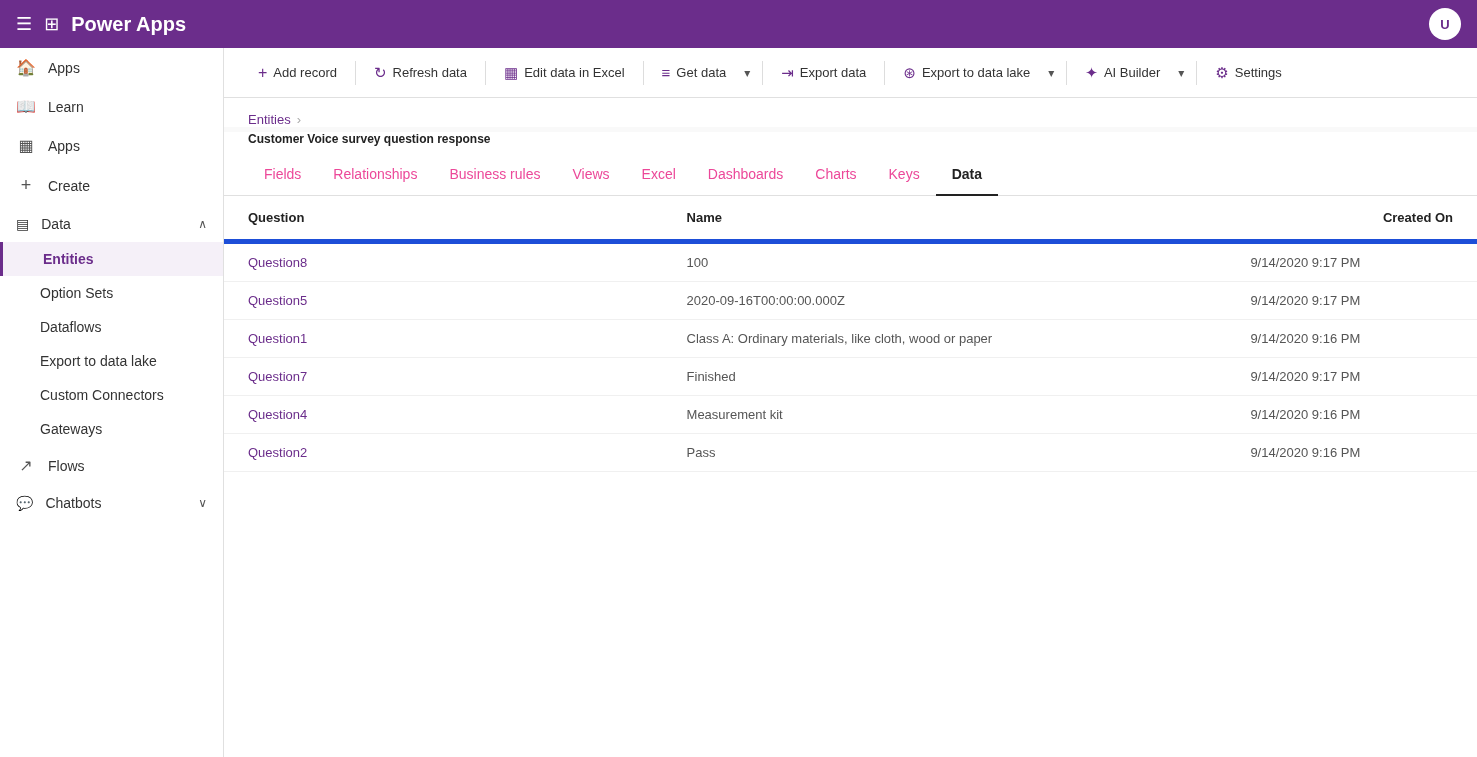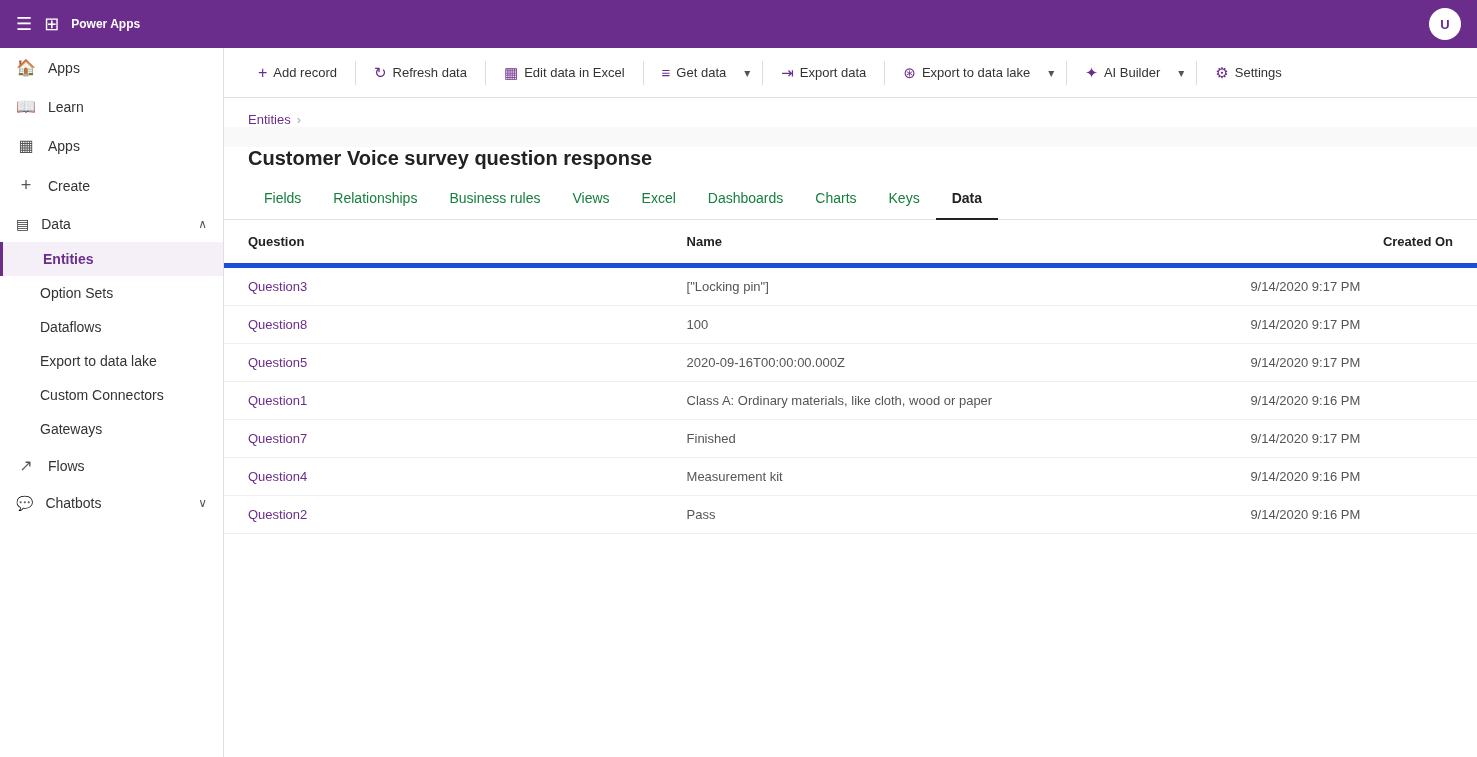--- a/index.html
+++ b/index.html
@@ -99,42 +99,42 @@
     .breadcrumb {
       display: flex;
       align-items: center;
       gap: 6px;
       font-size: 13px;
       color: #777;
     }
     .breadcrumb a { color: #6b2d8b; text-decoration: none; }
     .breadcrumb .separator { color: #aaa; }
     .page-title {
-      font-size: 20px;
+      font-size: 12px;
       font-weight: 600;
       color: #222;
-      margin-top: 20px;
+      margin-top: 5px;
       padding: 0 24px 0 24px;
       background: #fff;
     }
 
     
     .tabs-bar {
       display: flex;
       align-items: center;
       background: #fff;
       border-bottom: 1px solid #e0e0e0;
       padding: 0 24px;
       gap: 0;
       flex-shrink: 0;
     }
     .tab {
       padding: 12px 16px;
       cursor: pointer;
-      color: #15803d;
+      color: #ec4899;
       font-size: 14px;
       border-bottom: 2px solid transparent;
       margin-bottom: -1px;
       white-space: nowrap;
     }
     .tab.active { color: #222; font-weight: 600; border-bottom: 2px solid #222; }
 
     
     .table-area {
       flex: 1;
@@ -170,21 +170,21 @@
     td.name-col { color: #555; }
     td.date-col { color: #555; }
   </style>
 </head>
 <body>
 
 <div class="topbar">
   <div class="topbar-left">
     <span style="color:white;font-size:18px;cursor:pointer;">☰</span>
     <span style="color:white;font-size:18px;cursor:pointer;">⊞</span>
-    <span style="color:white;font-weight:600;font-size:12px;">Power Apps</span>
+    <span style="color:white;font-weight:600;font-size:20px;">Power Apps</span>
   </div>
   <div class="topbar-right">
     <div class="topbar-avatar">
       <span>U</span>
     </div>
   </div>
 </div>
 
 <div class="main-layout">
 
@@ -341,27 +341,20 @@
     <div class="table-area">
       <table>
         <thead>
           <tr>
             <th style="width:35%;">Question</th>
             <th style="width:45%;">Name</th>
             <th style="width:20%;text-align:right;">Created On</th>
           </tr>
         </thead>
         <tbody id="table-body">
-        <tr>
-      <td class="question-link">
-        <a href="#">Question3</a>
-      </td>
-      <td class="name-col">["Locking pin"]</td>
-      <td class="date-col">9/14/2020 9:17 PM</td>
-    </tr>
             <tr>
       <td class="question-link">
         <a href="#">Question8</a>
       </td>
       <td class="name-col">100</td>
       <td class="date-col">9/14/2020 9:17 PM</td>
     </tr>
             <tr>
       <td class="question-link">
         <a href="#">Question5</a>

